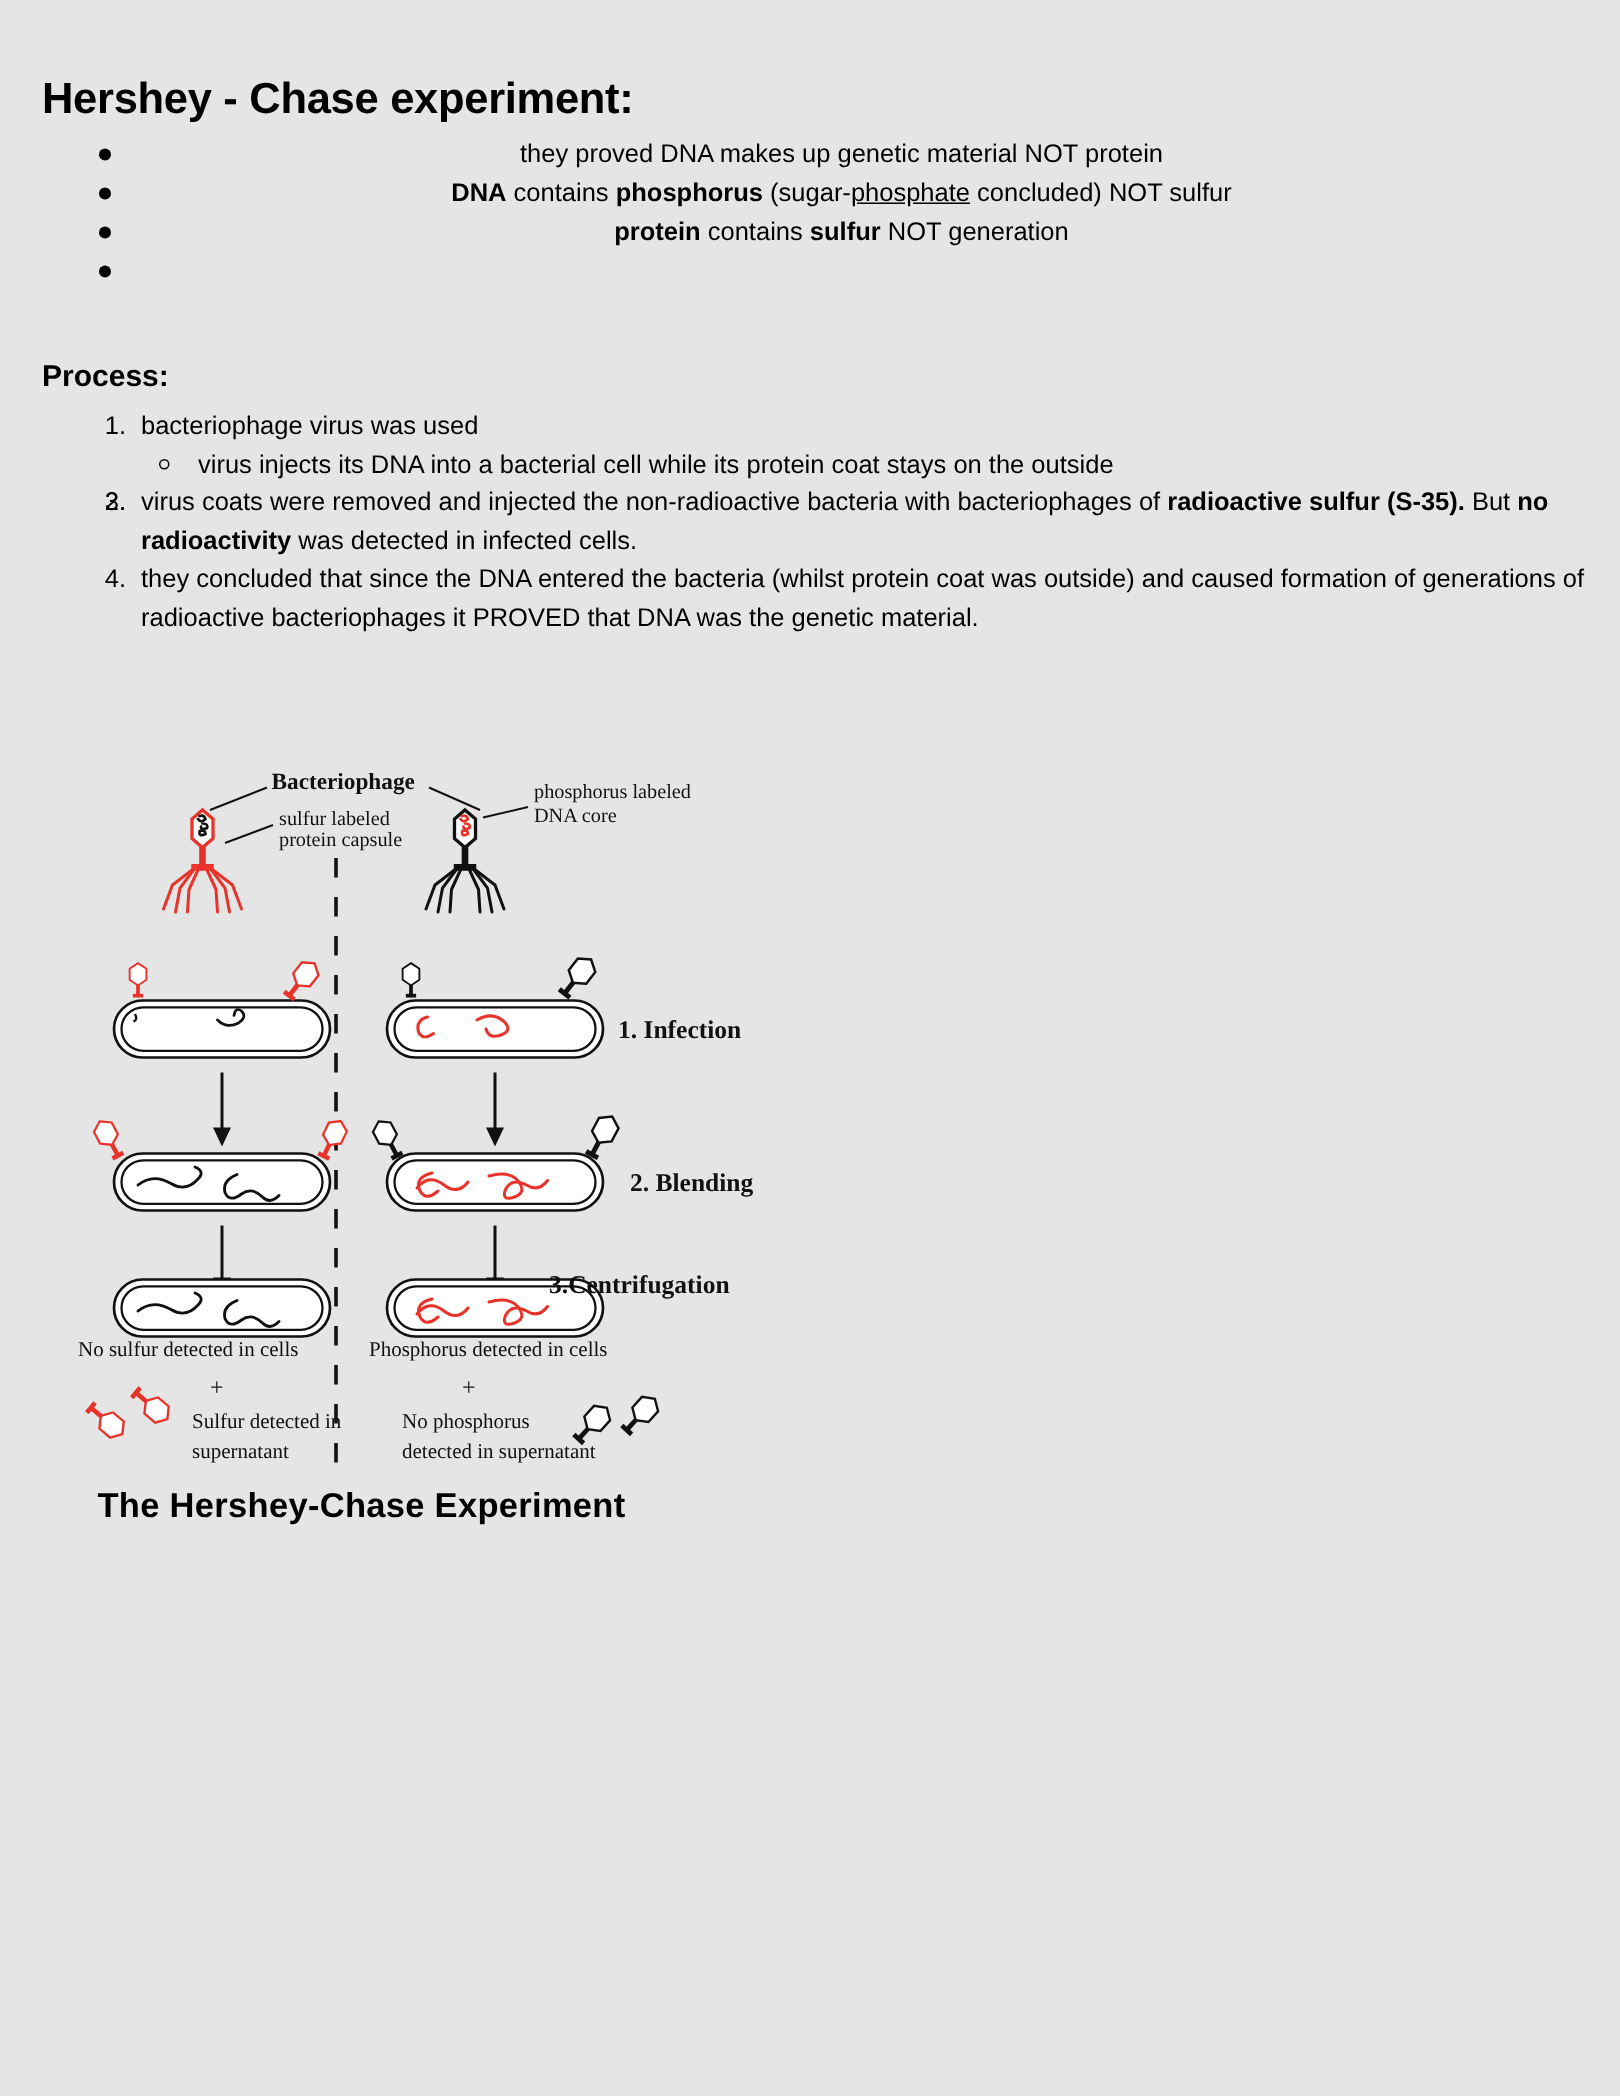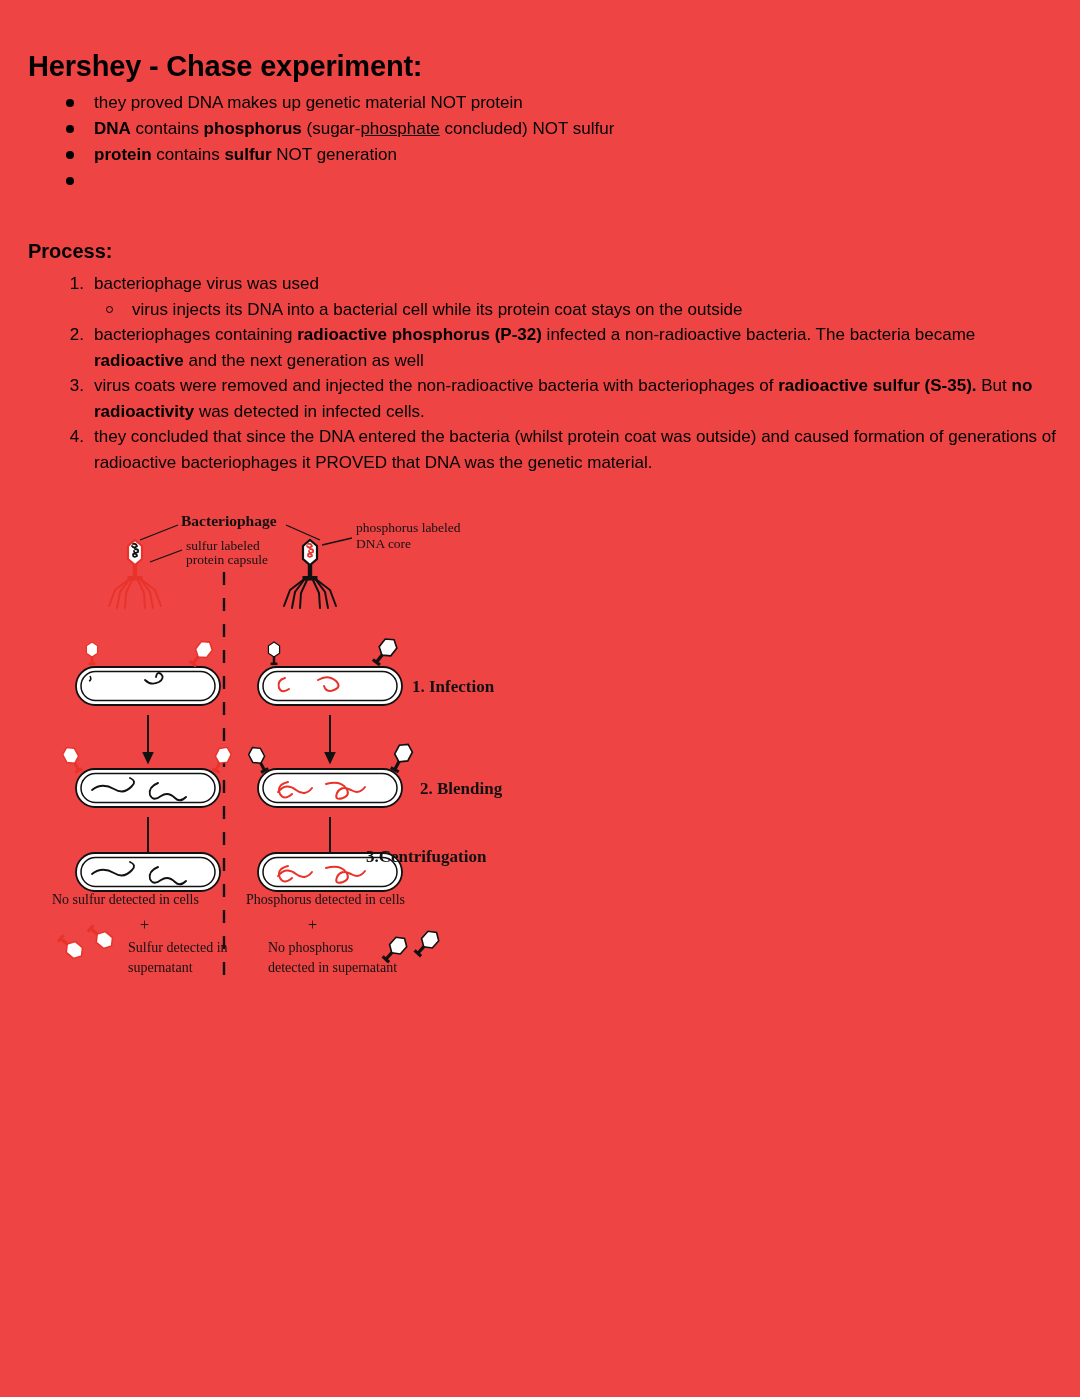--- a/index.html
+++ b/index.html
@@ -14,21 +14,21 @@
     font-family: "Liberation Sans", sans-serif;
     color: #000000;
     overflow: hidden;
   }
 
   .page {
     position: absolute;
     left: 0; top: 0;
     width: 1080px;
     height: 1397px;
-    background: #ef4444;
+    background: #e5e5e5;
   }
 
   
   .doc-title {
     position: absolute;
     left: 28px;
     top: 30px;
     font-size: 29px;
     font-weight: bold;
     letter-spacing: -0.2px;
@@ -48,20 +48,21 @@
 
   
   .bullet-list {
     position: absolute;
     left: 28px;
     top: 90px;
     width: 1000px;
     margin: 0;
     padding: 0;
     list-style: none;
+    text-align: center;
   }
   .bullet-list li {
     position: relative;
     padding-left: 66px;
     font-size: 17px;
     line-height: 26px;
     margin: 0;
     white-space: nowrap;
   }
   .bullet-list li .dot {
@@ -155,21 +156,21 @@
       <li><span class="dot"></span><span><b>protein</b><span> contains </span><b>sulfur</b><span> NOT generation</span></span></li>
       <li><span class="dot"></span></li>
     </ul>
 
   <h2 class="section-title">Process:</h2>
 
   <ol class="proc-list" id="proc-list">
       <li class="proc-item"><span class="num">1.</span><span><span>bacteriophage virus was used</span></span><ul class="sub-list">
           <li class="sub-item"><span class="ring"></span><span><span>virus injects its DNA into a bacterial cell while its protein coat stays on the outside</span></span></li>
         </ul></li>
-      <li class="proc-item"><span class="num">2.</span><span><span>bacteriophages containing </span><b>radioactive phosphorus (P-32)</b><span> infected a non-radioactive bacteria. The bacteria became </span><b>radioactive</b><span> and the next generation as well</span></span></li>
+      <li class="proc-item"><span class="num">2.</span></li>
       <li class="proc-item"><span class="num">3.</span><span><span>virus coats were removed and injected the non-radioactive bacteria with bacteriophages of </span><b>radioactive sulfur (S-35).</b><span> But </span><b>no radioactivity</b><span> was detected in infected cells.</span></span></li>
       <li class="proc-item"><span class="num">4.</span><span><span>they concluded that since the DNA entered the bacteria (whilst protein coat was outside) and caused formation of generations of radioactive bacteriophages it PROVED that DNA was the genetic material.</span></span></li>
     </ol>
 
   <div class="figure">
     <svg class="fig-svg" width="520" height="530" viewBox="0 0 520 530">
       <defs>
         <marker id="arrowhead" markerWidth="7" markerHeight="7" refX="3.2" refY="3" orient="auto">
           <path d="M0,0 L6.4,3 L0,6 z" fill="#111"></path>
         </marker>
@@ -352,14 +353,15 @@
 
       <g transform="translate(366,448) rotate(42) scale(0.8)">
           <use href="#smallphage-black"></use>
         </g>
       <g transform="translate(398,442) rotate(42) scale(0.8)">
           <use href="#smallphage-black"></use>
         </g>
     </svg>
   </div>
 
+  <div class="fig-caption">The Hershey-Chase Experiment</div>
 
 </div>
 
 </body></html>

